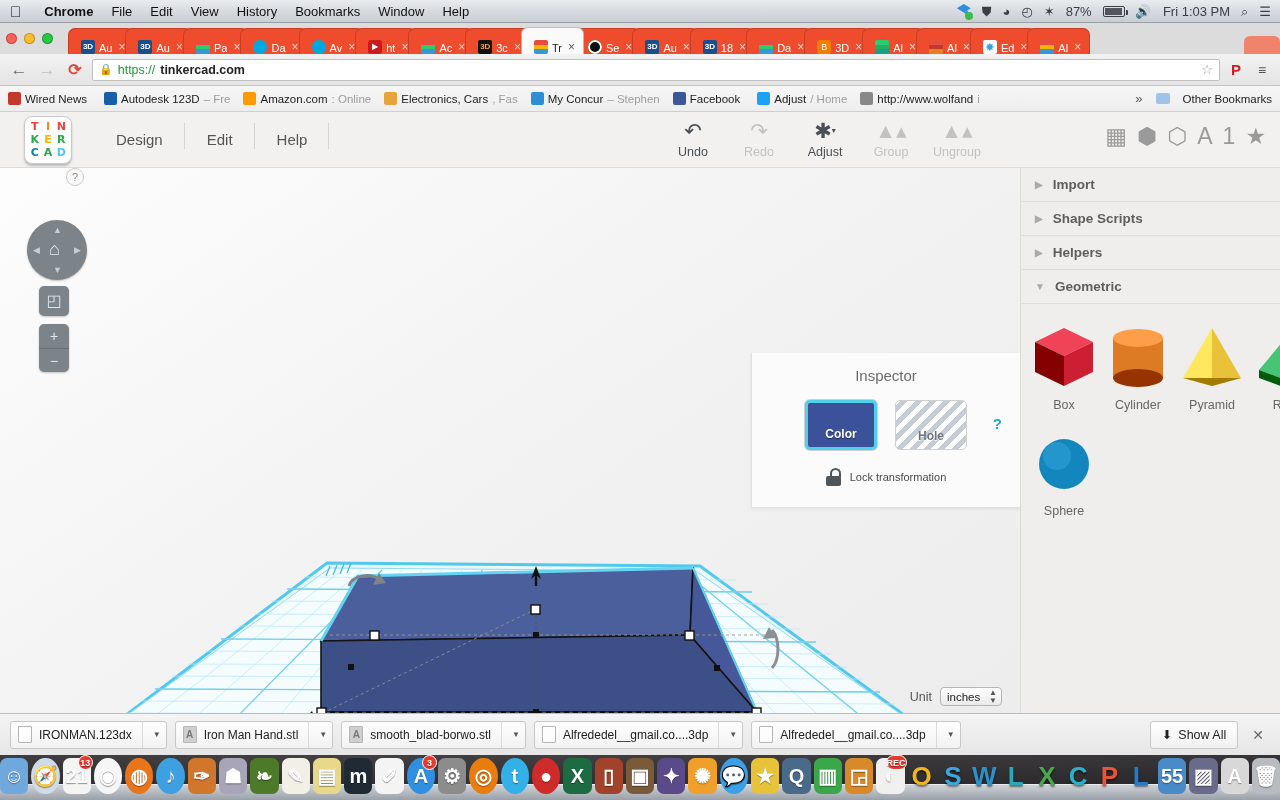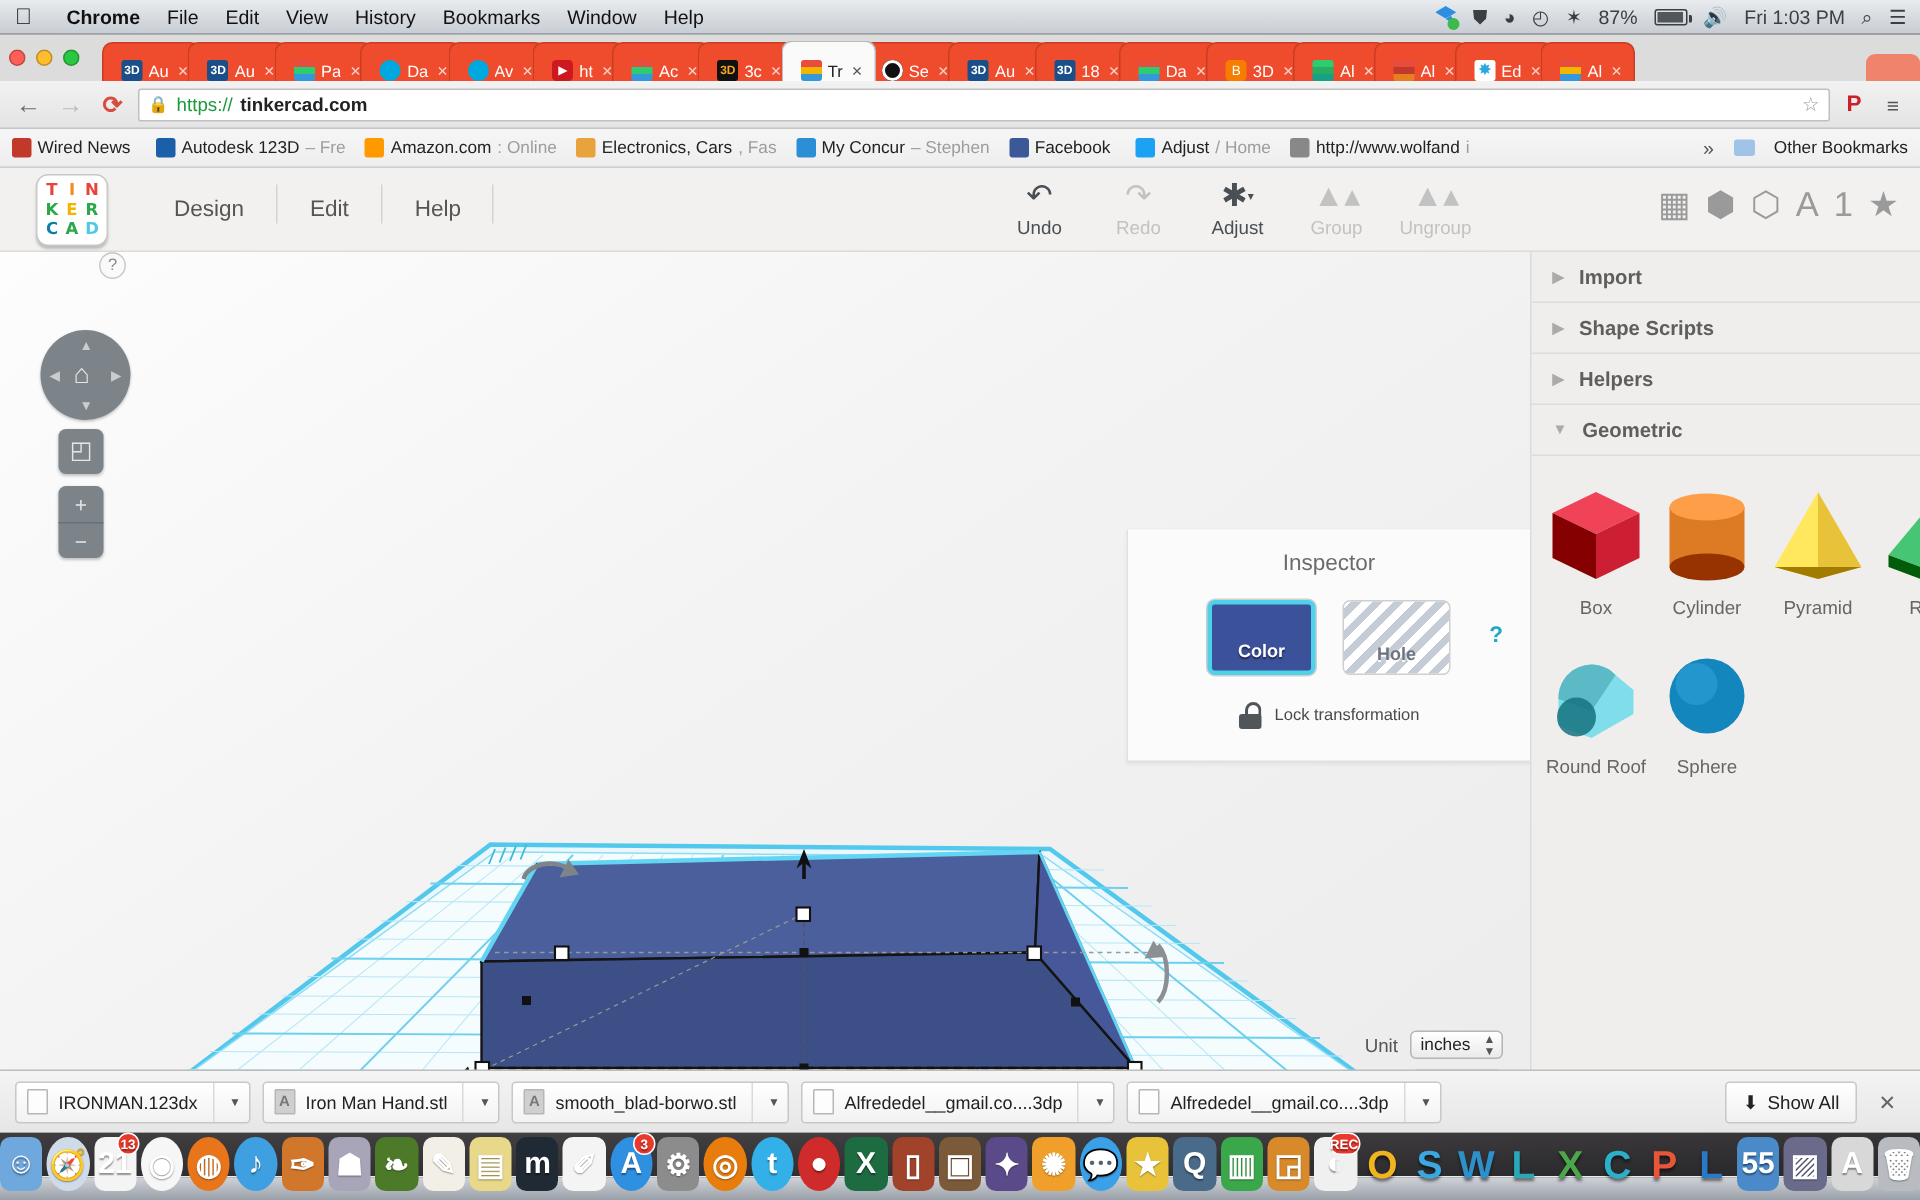--- a/index.html
+++ b/index.html
@@ -732,30 +732,20 @@
               </div>
               <div class="shape">
                 <div class="thumb">
                   <svg width="74" height="74" viewBox="0 0 74 74">
         <polygon points="10,50 40,14 66,26 37,60" fill="#46c675"></polygon>
         <polygon points="10,50 37,60 37,68 10,58" fill="#005b0a"></polygon>
         <polygon points="37,60 66,26 66,36 37,68" fill="#22a251"></polygon>
                   </svg>
                 </div>
                 <div class="nm">Roof</div>
-              </div>
-              <div class="shape">
-                <div class="thumb">
-                  <svg width="74" height="74" viewBox="0 0 74 74">
-        <path d="M12,58 L12,40 A22,22 0 0 1 50,24 L62,34 L62,50 L34,66 Z" fill="#80ddea"></path>
-        <path d="M12,40 A22,22 0 0 1 50,24 L34,48 Z" fill="#5cb9c6"></path>
-        <ellipse cx="24" cy="52" rx="13" ry="13" fill="#15727f" opacity=".85"></ellipse>
-                  </svg>
-                </div>
-                <div class="nm">Round Roof</div>
               </div>
               <div class="shape">
                 <div class="thumb">
                   <svg width="74" height="74" viewBox="0 0 74 74">
         <circle cx="37" cy="38" r="25" fill="#1387bd"></circle>
         <circle cx="30" cy="30" r="14" fill="#37abe1" opacity=".45"></circle>
                   </svg>
                 </div>
                 <div class="nm">Sphere</div>
               </div>

